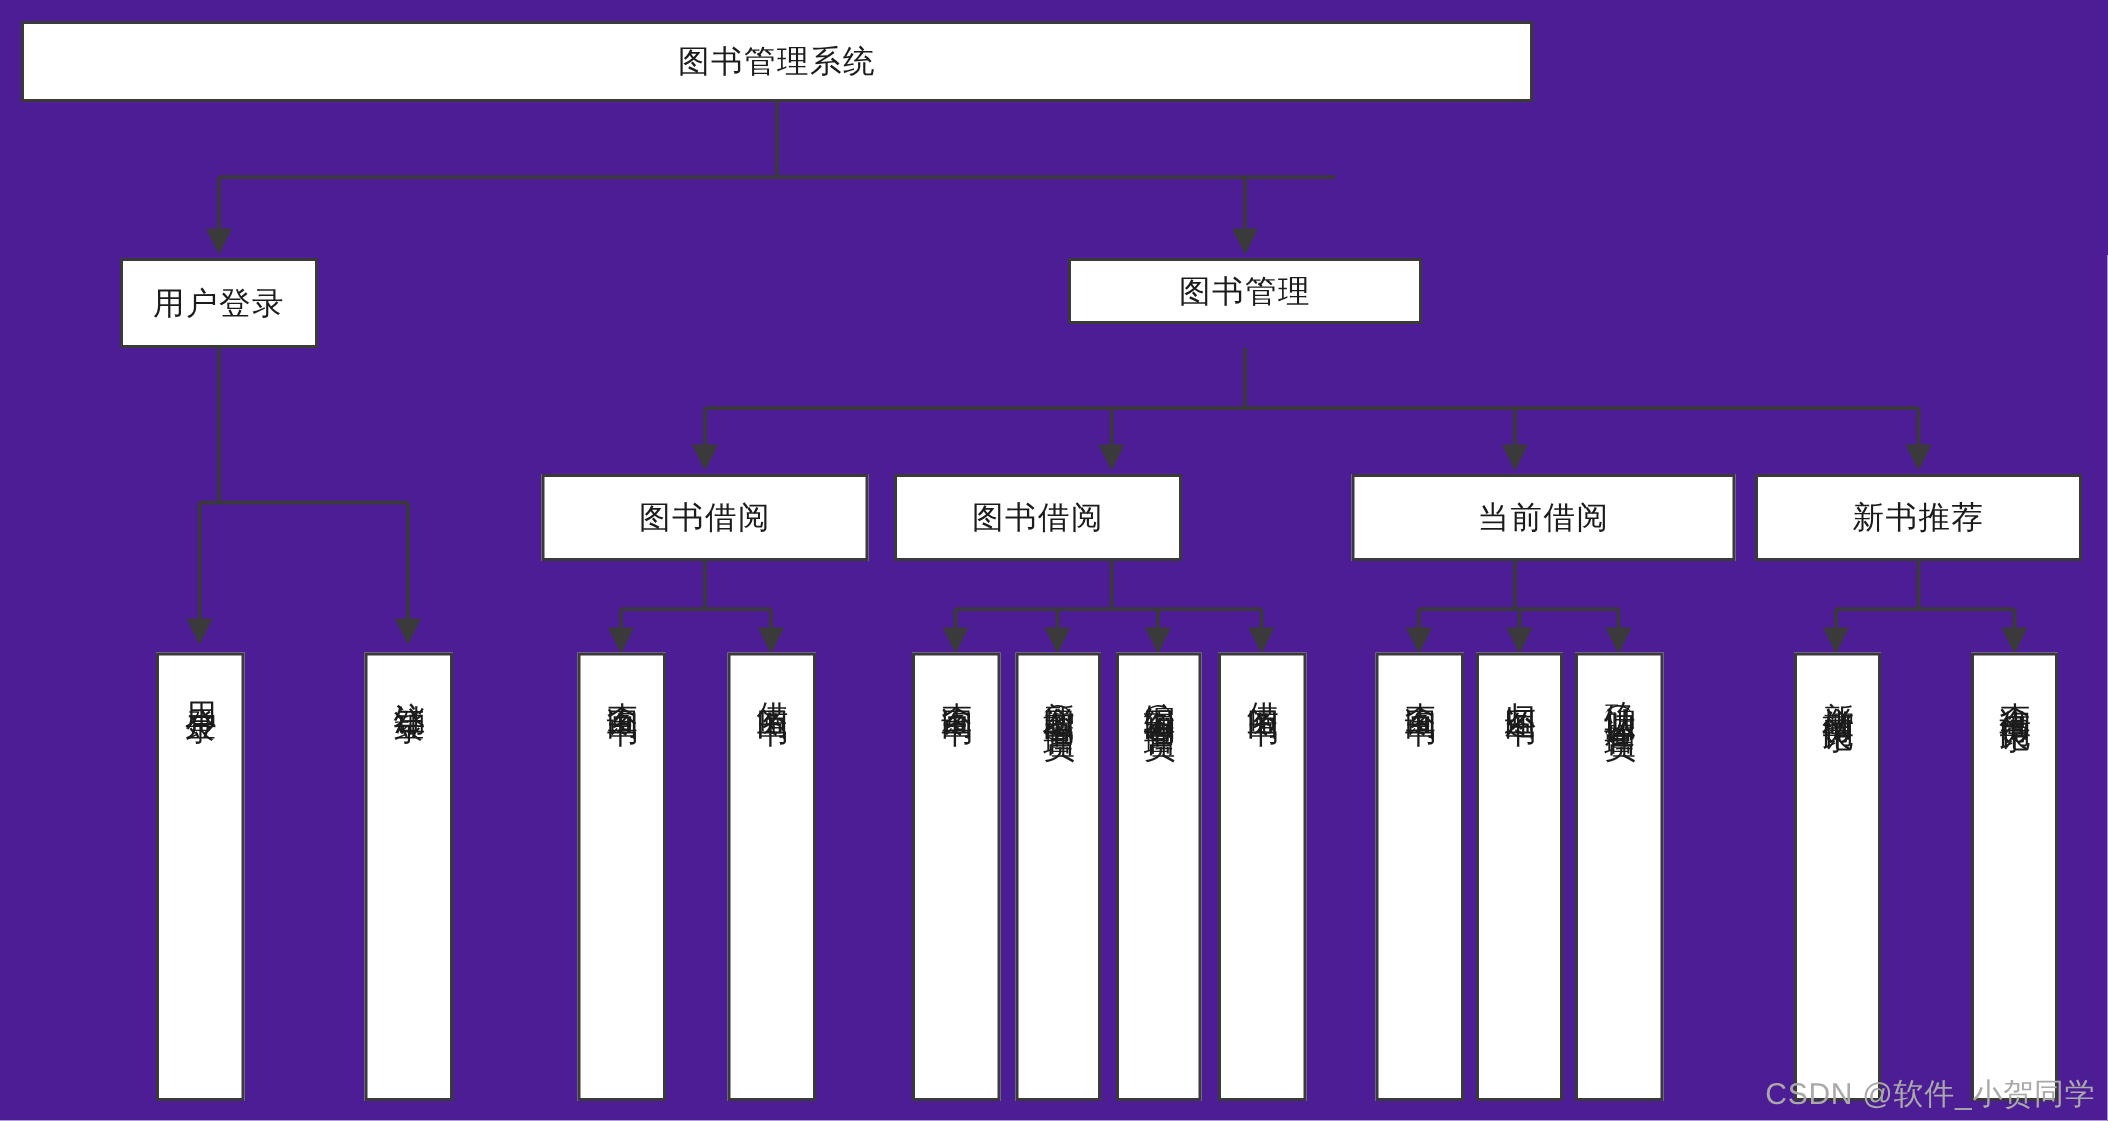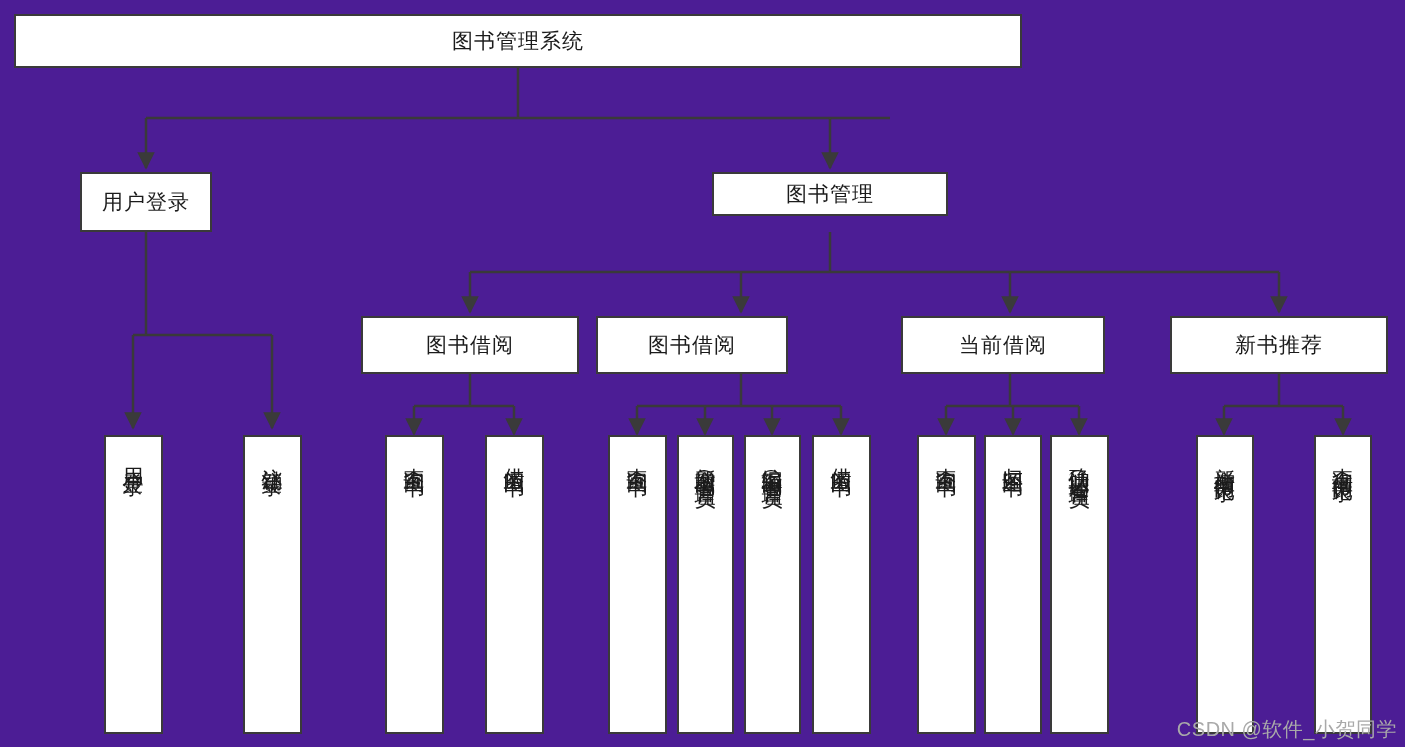--- a/index.html
+++ b/index.html
@@ -130,21 +130,21 @@
   <div class="node h" style="left:712px; top:172px; width:236px; height:44px;">
     <span>图书管理</span>
   </div>
 
   <div class="node h" style="left:361px; top:316px; width:218px; height:58px;">
     <span>图书借阅</span>
   </div>
   <div class="node h" style="left:596px; top:316px; width:192px; height:58px;">
     <span>图书借阅</span>
   </div>
-  <div class="node h" style="left:901px; top:316px; width:204px; height:58px;">
+  <div class="node h" style="left:901px; top:316px; width:256px; height:58px;">
     <span>当前借阅</span>
   </div>
   <div class="node h" style="left:1170px; top:316px; width:218px; height:58px;">
     <span>新书推荐</span>
   </div>
 
   <div class="node v" style="left:104px; top:435px; width:59px; height:299px;">
     <span class="vtext">用户登录</span>
   </div>
   <div class="node v" style="left:243px; top:435px; width:59px; height:299px;">

